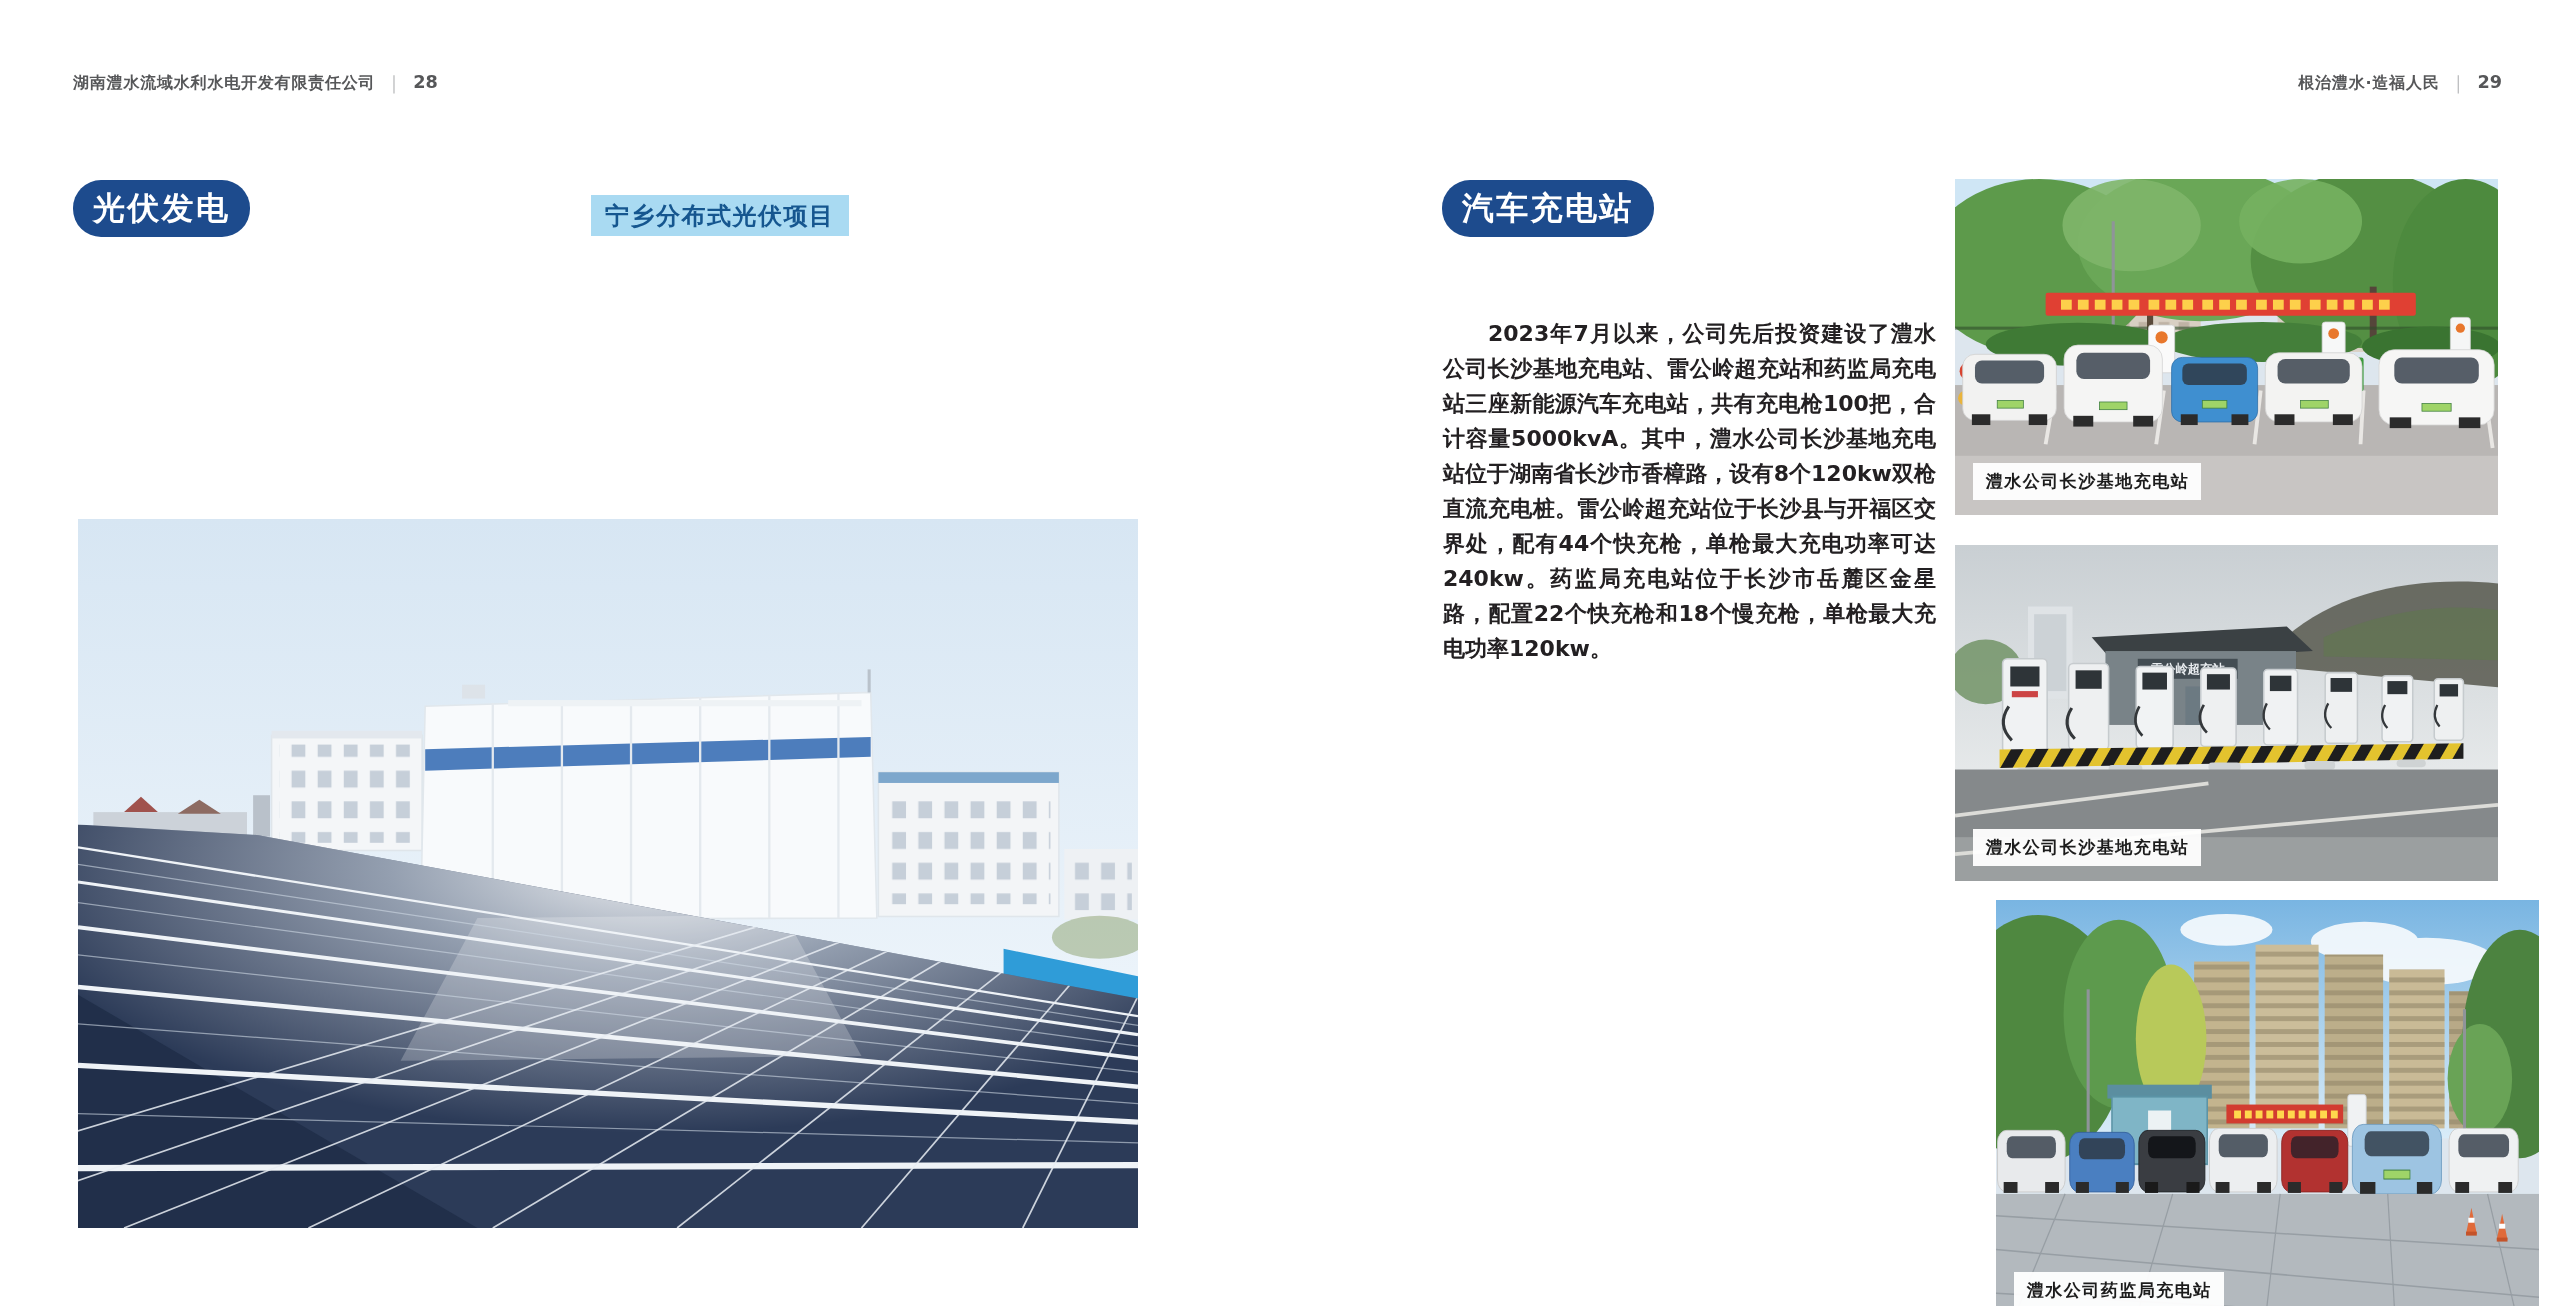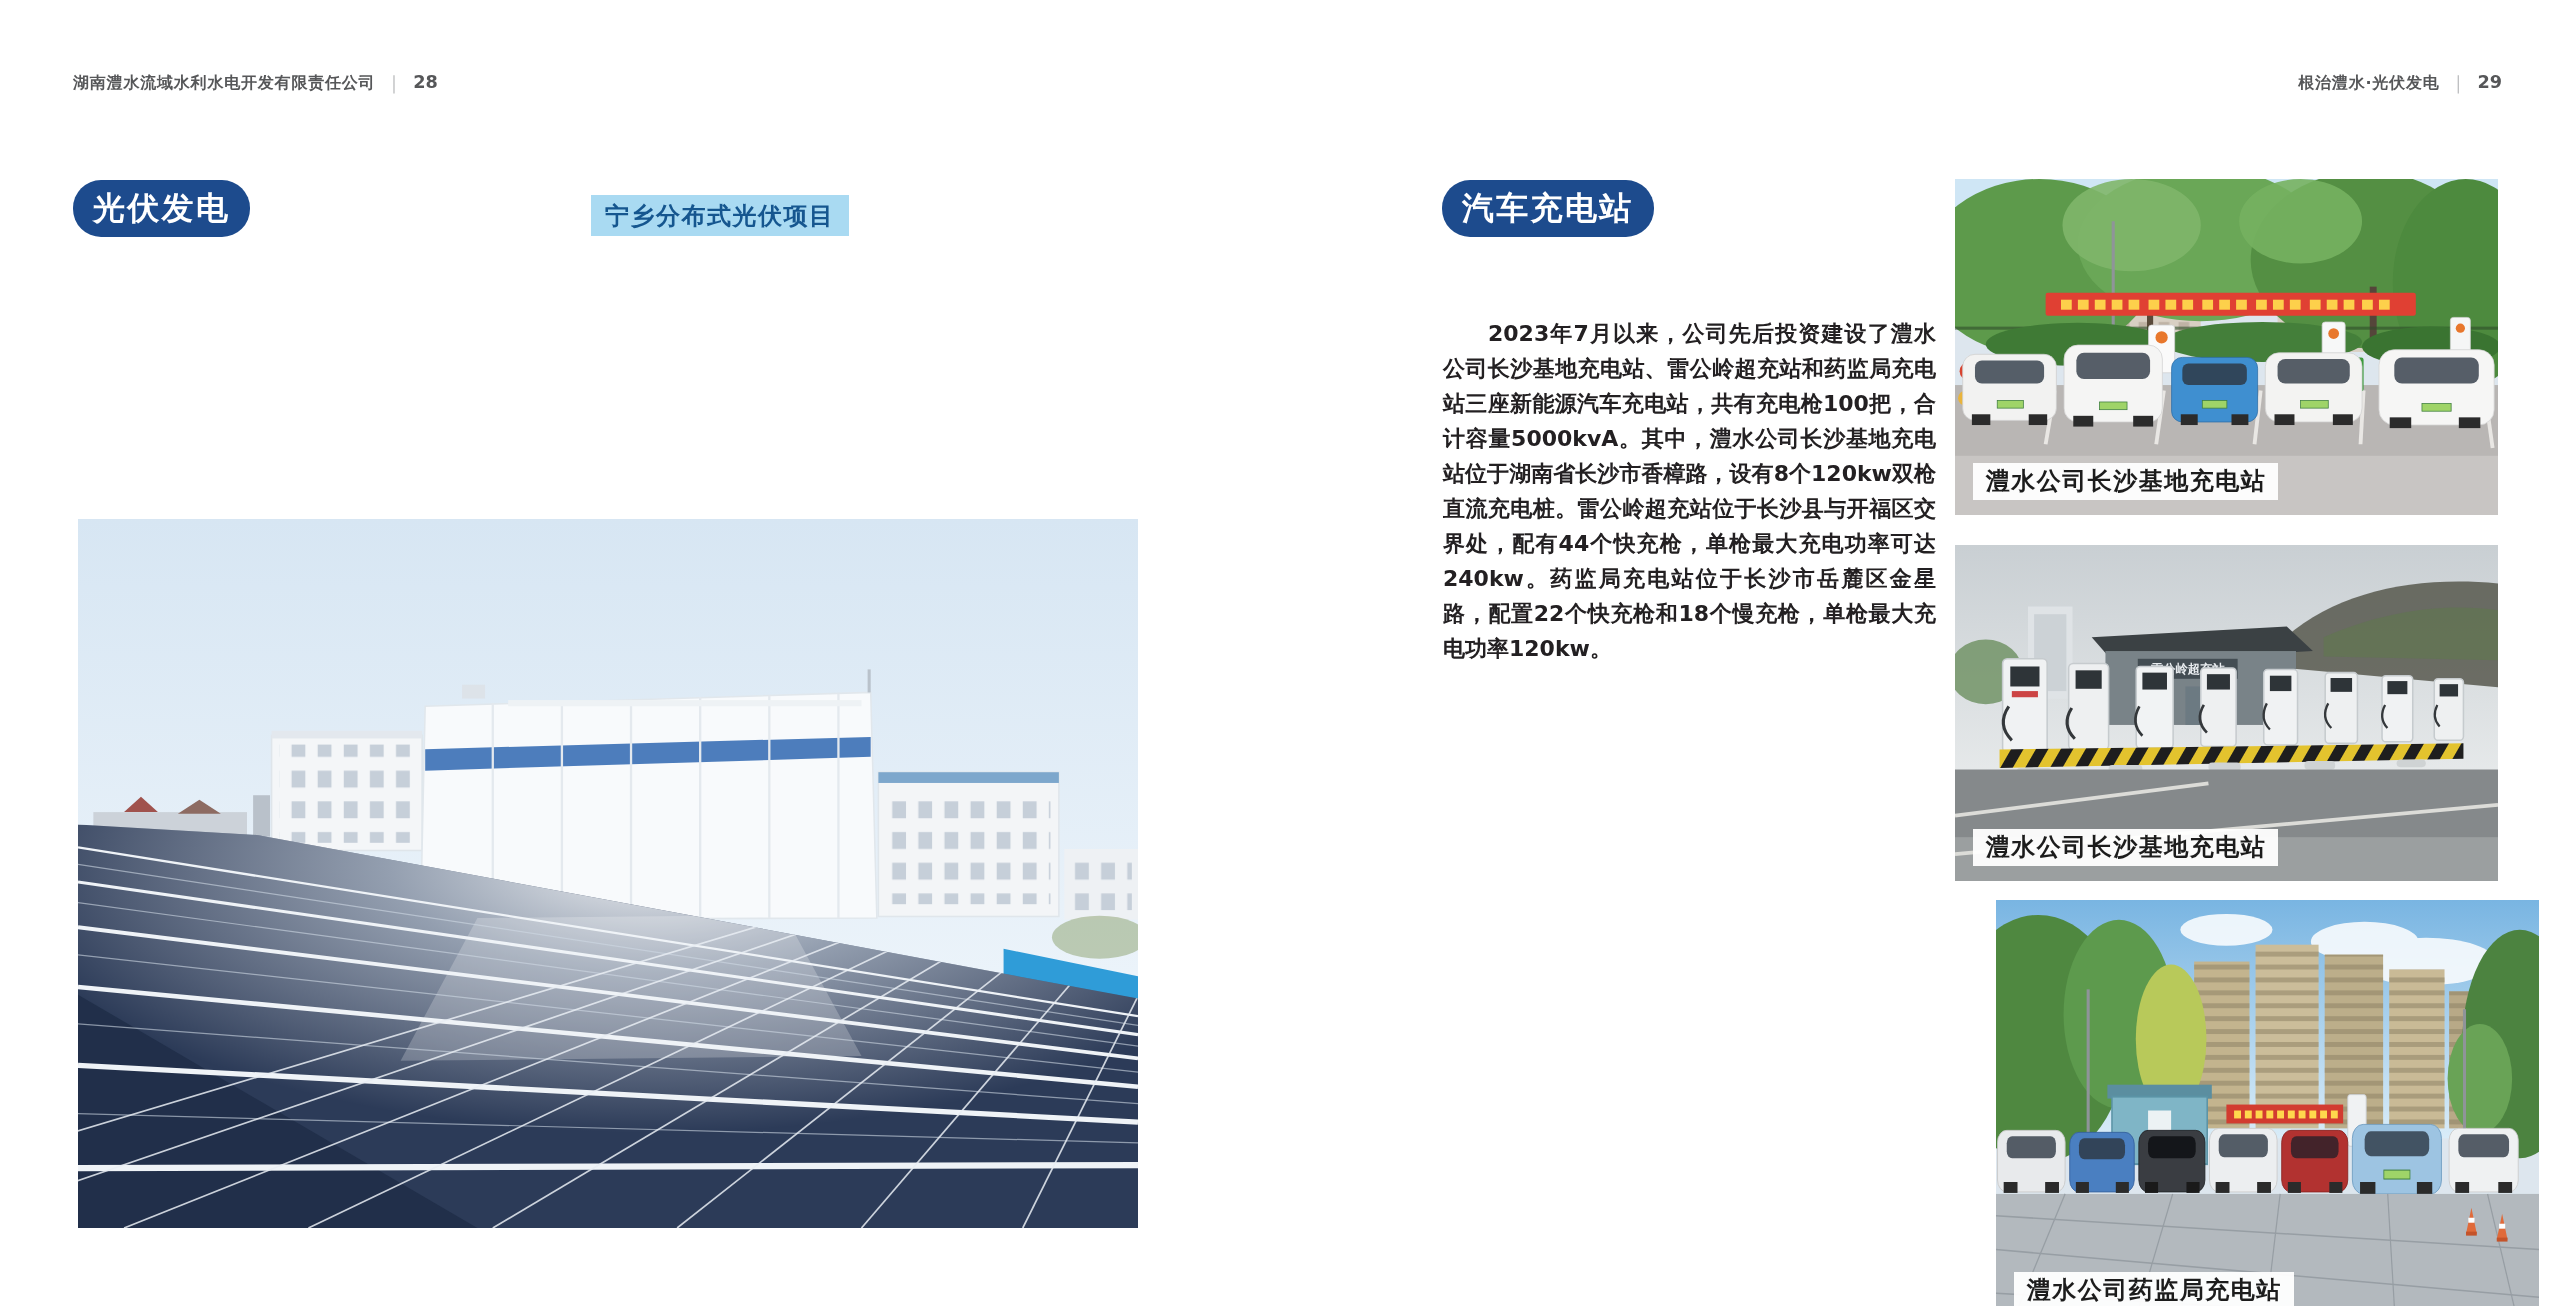--- a/index.html
+++ b/index.html
@@ -33,35 +33,35 @@
 
   
   .photo{position:absolute;overflow:hidden;background:#dde6ee;}
   .photo svg{display:block;width:100%;height:100%;}
   .photo-solar{left:78px;top:519px;width:1060px;height:709px;}
   .photo-1{left:1955px;top:179px;width:543px;height:336px;}
   .photo-2{left:1955px;top:545px;width:543px;height:336px;}
   .photo-3{left:1955px;top:900px;width:543px;height:424px;margin-left:41px;}
 
   .photo-caption{position:absolute;left:18.4px;bottom:15.4px;background:rgba(255,255,255,.95);
-        color:#1c1c1c;font-size:24px;font-weight:700;letter-spacing:1.5px;
+        color:#1c1c1c;font-size:17px;font-weight:700;letter-spacing:1.5px;
         padding:3.8px 12.3px;line-height:29px;}
 </style>
 </head>
 <body>
 
 <div class="canvas">
 
   <div class="hdr hdr-left">
     <span>湖南澧水流域水利水电开发有限责任公司</span>
     <span class="divider">｜</span>
     <span class="pagenum">28</span>
   </div>
   <div class="hdr hdr-right">
-    <span>根治澧水·光伏发电</span>
+    <span>根治澧水·造福人民</span>
     <span class="divider">｜</span>
     <span class="pagenum">29</span>
   </div>
 
   <div class="section-title st-left">光伏发电</div>
   <div class="project-title">宁乡分布式光伏项目</div>
 
   <div class="photo photo-solar">
     <svg viewBox="0 0 1380 924" preserveAspectRatio="none">
       <defs>

